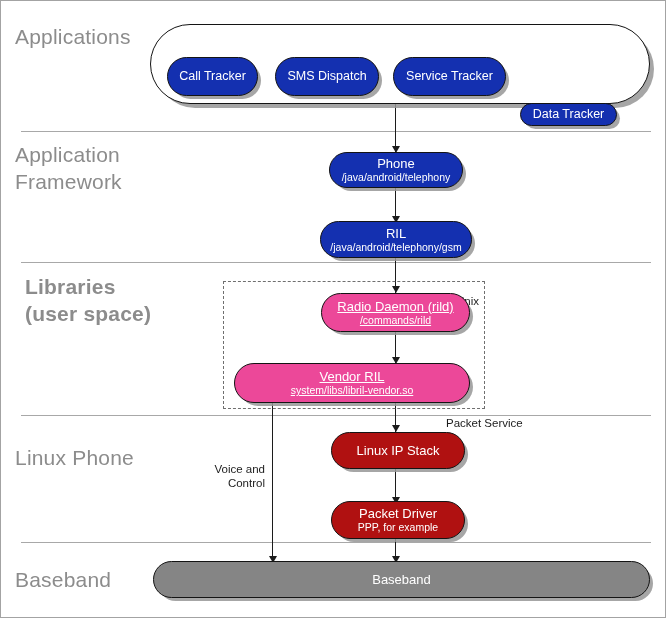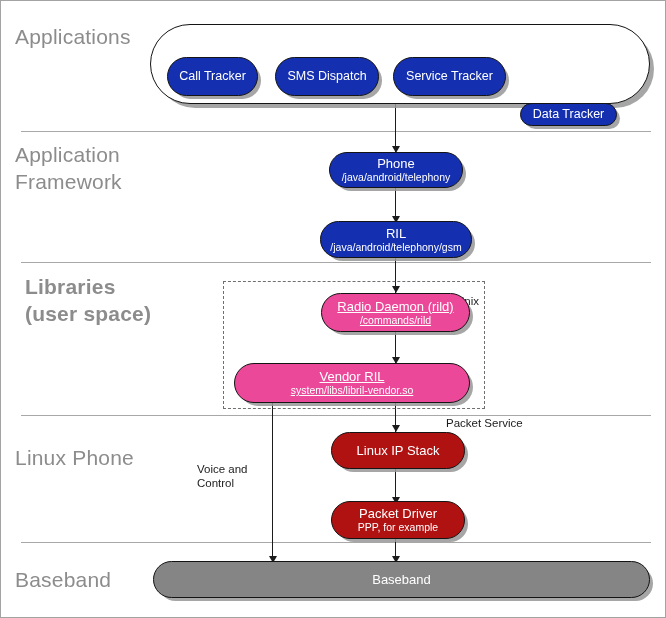--- a/index.html
+++ b/index.html
@@ -49,21 +49,21 @@
     height: 0;
     border-left: 4px solid transparent;
     border-right: 4px solid transparent;
     border-top: 7px solid #1c1c1c;
   }
   .conn-label {
     position: absolute;
     color: #1c1c1c;
     font-size: 11.5px;
     line-height: 14px;
-    text-align: left;
+    text-align: right;
     white-space: pre-line;
   }
   
   .node {
     position: absolute;
     box-sizing: border-box;
     border-radius: 999px;
     display: flex;
     flex-direction: column;
     align-items: center;

